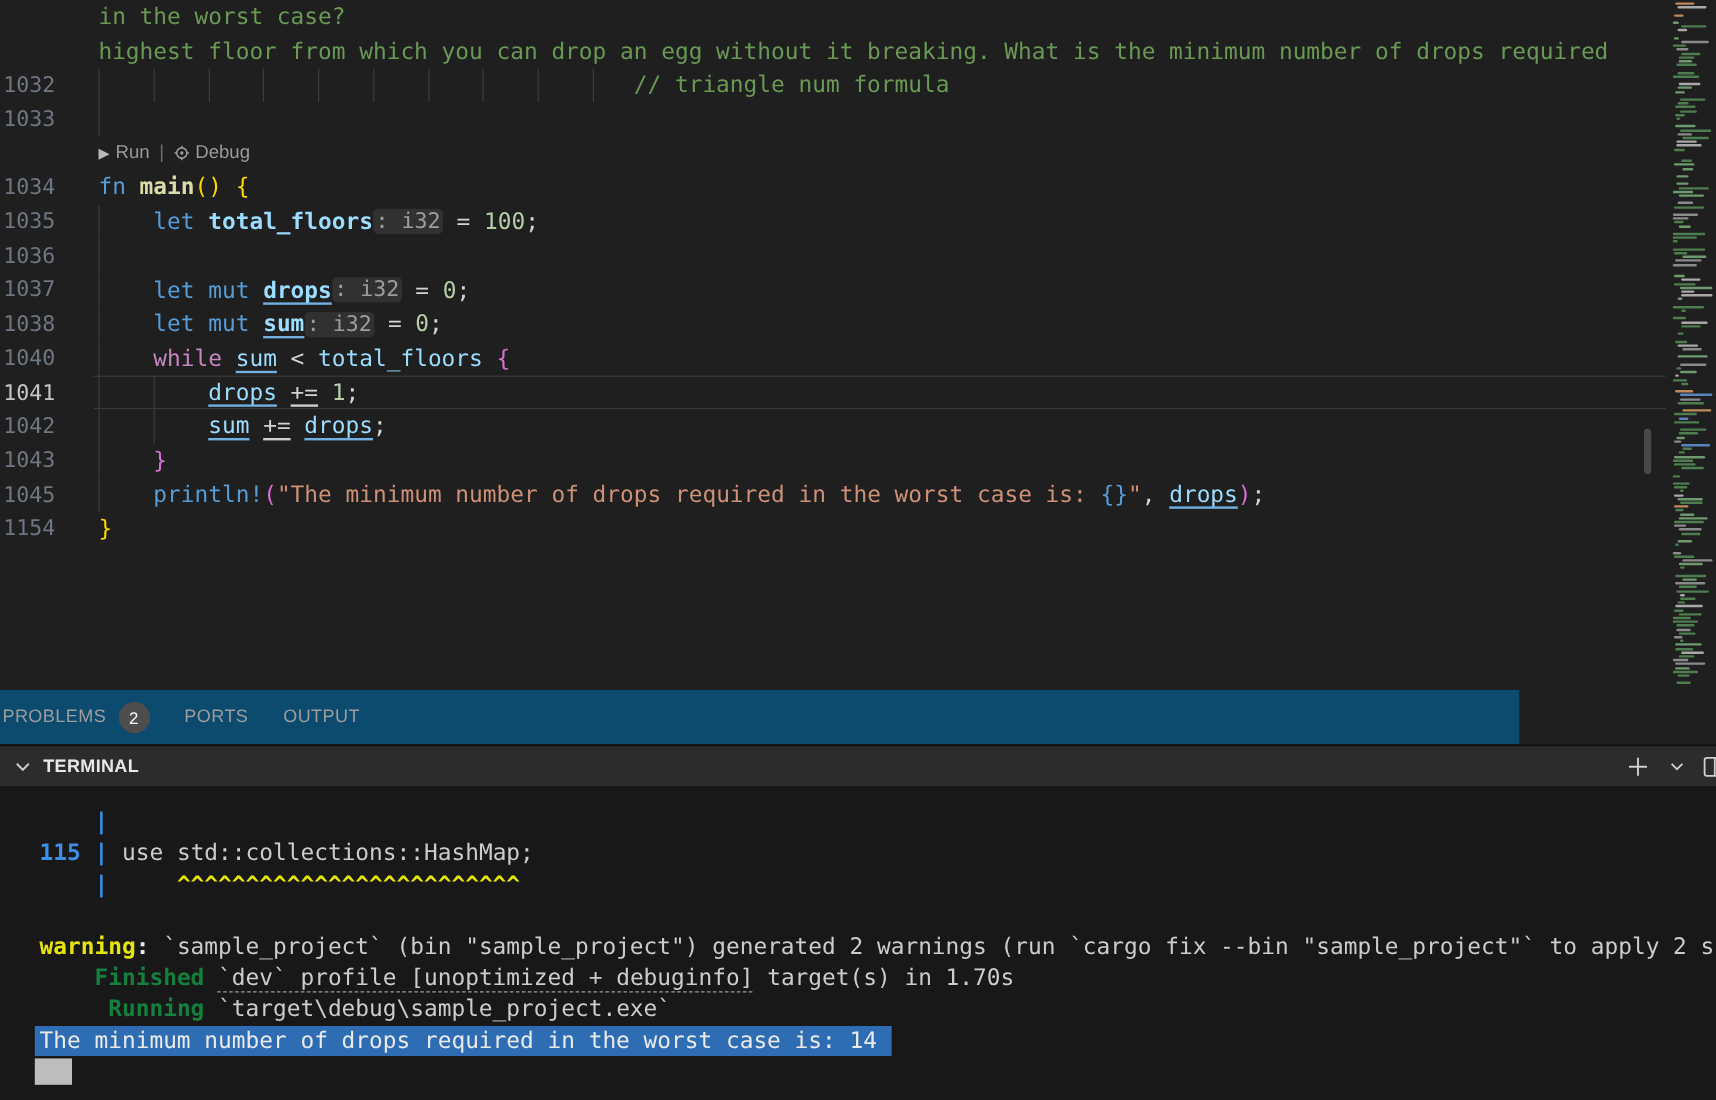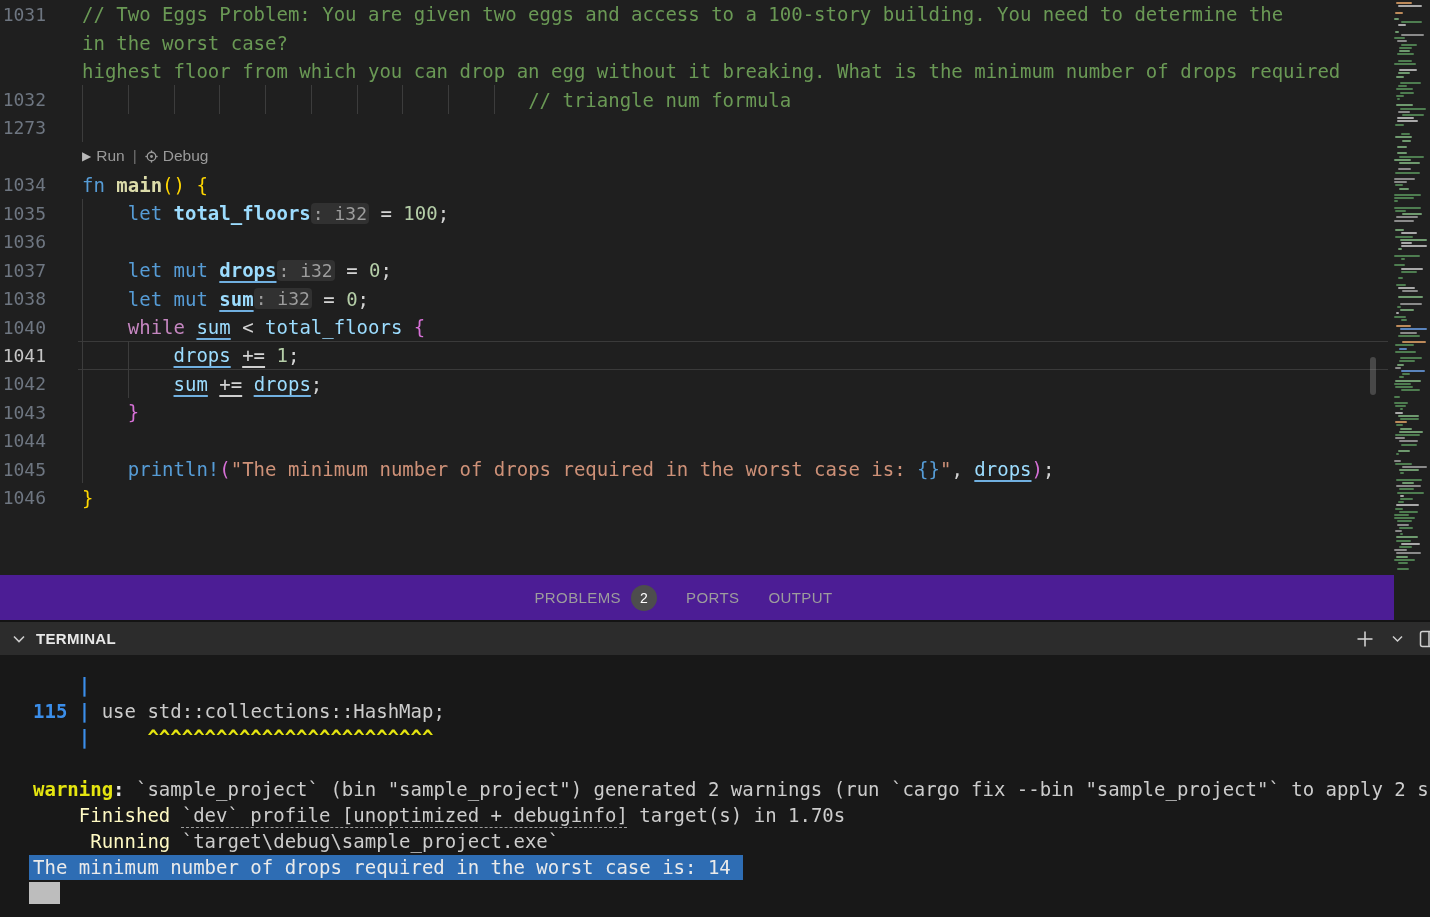--- a/index.html
+++ b/index.html
@@ -34,22 +34,22 @@
   
   .lens{ font-family:"Liberation Sans", sans-serif; font-size:15.5px; color:#9a9a9a; display:flex; align-items:center; gap:6px;}
   .lens .lnk{ cursor:pointer; display:inline-flex; align-items:center; gap:5px;}
   .lens .sep{ color:#707070; padding:0 2px;}
   .play{ font-size:12px; color:#b8b8b8; }
   
   .minimap{ position:absolute; top:0; right:0; width:38px; height:575px; background:#1f1f1f; overflow:hidden;}
   .mmark{ position:absolute; height:2px; border-radius:1px;}
   .scrollthumb{ position:absolute; width:6px; height:38px; left:1370px; top:357px; background:rgba(140,140,140,.38); border-radius:3px;}
   
-  .ptabs{ position:absolute; top:575px; left:0; width:1394px; height:45px; background:#4c1d95;
-          display:flex; align-items:stretch; padding-left:2px;justify-content:center; }
+  .ptabs{ position:absolute; top:575px; left:0; width:1266px; height:45px; background:#0c4a6e;
+          display:flex; align-items:stretch; padding-left:2px; }
   .ptab{ position:relative; display:flex; align-items:center; gap:10px; margin-right:29px;
          color:#9d9d9d; font-size:15px; letter-spacing:.4px; cursor:pointer; }
   .ptab.active{ color:#e8e8e8; }
   .ptab.active .tabline{ position:absolute; left:0; right:0; bottom:2px; height:2px; background:#2590e2; }
   .badge{ min-width:26px; height:26px; border-radius:13px; background:#4d4d4d; color:#ffffff;
           font-size:14px; display:flex; align-items:center; justify-content:center; padding:0 4px;}
   .thead{ position:absolute; top:620px; left:0; width:1430px; height:35px; background:#2c2c2c;
           border-top:2px solid #141414; display:flex; align-items:center; }
   .thead-left{ display:flex; align-items:center; gap:9px; padding-left:11px; }
   .thead-title{ color:#e8e8e8; font-size:15px; font-weight:bold; letter-spacing:.3px; }
@@ -58,60 +58,58 @@
   .icnbtn{ display:flex; align-items:center; justify-content:center; cursor:pointer; }
   .split-cut{ margin-right:-9px; }
   
   .term{ position:absolute; top:655px; left:0; width:1430px; height:262px; background:#181818;
          padding:17px 0 0 33px; overflow:hidden; }
   .tline{ height:26px; font-family:"DejaVu Sans Mono", monospace; font-size:19px; line-height:26px;
           white-space:pre; color:#cccccc; }
   .tdef{color:#cccccc} .twb{color:#e8e8e8; font-weight:bold}
   .tblue{color:#3b8eea; font-weight:bold}
   .tyellow{color:#e5e510; font-weight:bold}
-  .tgreen{color:#fef9c3; font-weight:normal}
+  .tgreen{color:#15803d; font-weight:bold}
   .tlink{color:#cccccc; text-decoration:underline dashed; text-decoration-color:#9b9b9b; text-underline-offset:5px; text-decoration-thickness:1px;}
   .tsel{ background:#2e6db4; color:#eaeaea; padding:1px 12px 2px 4px; margin-left:-4px; }
   .tmark{ background:#cdcdcd; color:#2a2a2a; }
   .tcursor{ background:#bdbdbd; padding:0 4px; margin-left:-4px; }
 </style>
 </head>
 <body>
 
 <div class="screen">
 
   <div class="editor">
     <div class="erows" id="editor-rows">
-        <div class="erow"><div class="egutter">1031</div><div class="econtent"><span class="cm">// Two Eggs Problem: You are given two eggs and access to a 100-story building. You need to determine the</span></div></div>
         <div class="erow"><div class="egutter"></div><div class="econtent"><span class="cm">in the worst case?</span></div></div>
         <div class="erow"><div class="egutter"></div><div class="econtent"><span class="cm">highest floor from which you can drop an egg without it breaking. What is the minimum number of drops required</span></div></div>
         <div class="erow"><div class="egutter">1032</div><div class="econtent"><span class="iguide" style="left: 22px;"></span><span class="iguide" style="left: 67.76px;"></span><span class="iguide" style="left: 113.52px;"></span><span class="iguide" style="left: 159.28px;"></span><span class="iguide" style="left: 205.04px;"></span><span class="iguide" style="left: 250.8px;"></span><span class="iguide" style="left: 296.56px;"></span><span class="iguide" style="left: 342.32px;"></span><span class="iguide" style="left: 388.08px;"></span><span class="iguide" style="left: 433.84px;"></span><span>                                       </span><span class="cm">// triangle num formula</span></div></div>
-        <div class="erow"><div class="egutter">1273</div><div class="econtent"><span class="iguide" style="left: 22px;"></span></div></div>
+        <div class="erow"><div class="egutter">1033</div><div class="econtent"><span class="iguide" style="left: 22px;"></span></div></div>
         <div class="erow"><div class="egutter"></div><div class="econtent"><span class="lens"><span class="lnk"><span class="play">▶</span><span>Run</span></span><span class="sep">|</span><span class="lnk"><svg width="13" height="13" viewBox="0 0 14 14">
                   <circle cx="7" cy="7" r="4.6" fill="none" stroke="#9a9a9a" stroke-width="1.4"></circle>
                   <circle cx="7" cy="7" r="1.5" fill="#9a9a9a"></circle>
                   <g stroke="#9a9a9a" stroke-width="1.4">
                     <line x1="7" y1="0.4" x2="7" y2="2.6"></line>
                     <line x1="7" y1="11.4" x2="7" y2="13.6"></line>
                     <line x1="0.4" y1="7" x2="2.6" y2="7"></line>
                     <line x1="11.4" y1="7" x2="13.6" y2="7"></line>
                   </g>
                 </svg><span>Debug</span></span></span></div></div>
         <div class="erow"><div class="egutter">1034</div><div class="econtent"><span class="kw">fn </span><span class="fname">main</span><span class="b1">()</span><span> </span><span class="b1">{</span></div></div>
         <div class="erow"><div class="egutter">1035</div><div class="econtent"><span class="iguide" style="left: 22px;"></span><span>    </span><span class="kw">let </span><span class="varb">total_floors</span><span class="inlay">: i32</span><span class="op"> = </span><span class="num">100</span><span class="op">;</span></div></div>
         <div class="erow"><div class="egutter">1036</div><div class="econtent"><span class="iguide" style="left: 22px;"></span></div></div>
         <div class="erow"><div class="egutter">1037</div><div class="econtent"><span class="iguide" style="left: 22px;"></span><span>    </span><span class="kw">let </span><span class="kw">mut </span><span class="mutb">drops</span><span class="inlay">: i32</span><span class="op"> = </span><span class="num">0</span><span class="op">;</span></div></div>
         <div class="erow"><div class="egutter">1038</div><div class="econtent"><span class="iguide" style="left: 22px;"></span><span>    </span><span class="kw">let </span><span class="kw">mut </span><span class="mutb">sum</span><span class="inlay">: i32</span><span class="op"> = </span><span class="num">0</span><span class="op">;</span></div></div>
         <div class="erow"><div class="egutter">1040</div><div class="econtent"><span class="iguide" style="left: 22px;"></span><span>    </span><span class="ctl">while </span><span class="mut">sum</span><span class="op"> &lt; </span><span class="var">total_floors</span><span> </span><span class="b2">{</span></div></div>
         <div class="erow current"><div class="egutter">1041</div><div class="cl-line cl-top"></div><div class="cl-line cl-bot"></div><div class="econtent"><span class="iguide" style="left: 22px;"></span><span class="iguide" style="left: 67.76px;"></span><span>        </span><span class="mut">drops</span><span> </span><span class="opu">+=</span><span> </span><span class="num">1</span><span class="op">;</span></div></div>
         <div class="erow"><div class="egutter">1042</div><div class="econtent"><span class="iguide" style="left: 22px;"></span><span class="iguide" style="left: 67.76px;"></span><span>        </span><span class="mut">sum</span><span> </span><span class="opu">+=</span><span> </span><span class="mut">drops</span><span class="op">;</span></div></div>
         <div class="erow"><div class="egutter">1043</div><div class="econtent"><span class="iguide" style="left: 22px;"></span><span>    </span><span class="b2">}</span></div></div>
-        <div class="erow"><div class="egutter">1044</div><div class="econtent"><span class="iguide" style="left: 22px;"></span></div></div>
         <div class="erow"><div class="egutter">1045</div><div class="econtent"><span class="iguide" style="left: 22px;"></span><span>    </span><span class="kw">println!</span><span class="b2">(</span><span class="str">"The minimum number of drops required in the worst case is: </span><span class="fmt">{}</span><span class="str">"</span><span class="op">, </span><span class="mut">drops</span><span class="b2">)</span><span class="op">;</span></div></div>
-        <div class="erow"><div class="egutter">1046</div><div class="econtent"><span class="b1">}</span></div></div>
+        <div class="erow"><div class="egutter">1154</div><div class="econtent"><span class="b1">}</span></div></div>
       </div>
     <div class="minimap" id="minimap">
         <div class="mmark" style="top: 2px; left: 4px; width: 16.015px; background: rgb(189, 138, 90);"></div>
         <div class="mmark" style="top: 5.2px; left: 6px; width: 23.8774px; background: rgb(169, 169, 169);"></div>
         <div class="mmark" style="top: 11.6px; left: 3px; width: 7.64051px; background: rgb(189, 138, 90);"></div>
         <div class="mmark" style="top: 18px; left: 2px; width: 4.72784px; background: rgb(111, 154, 111);"></div>
         <div class="mmark" style="top: 21.2px; left: 9px; width: 20.7894px; background: rgb(78, 125, 80);"></div>
         <div class="mmark" style="top: 24.4px; left: 6px; width: 7.89357px; background: rgb(169, 169, 169);"></div>
         <div class="mmark" style="top: 30.8px; left: 3px; width: 3.65293px; background: rgb(111, 154, 111);"></div>
         <div class="mmark" style="top: 34px; left: 9px; width: 22.6229px; background: rgb(138, 138, 138);"></div>

